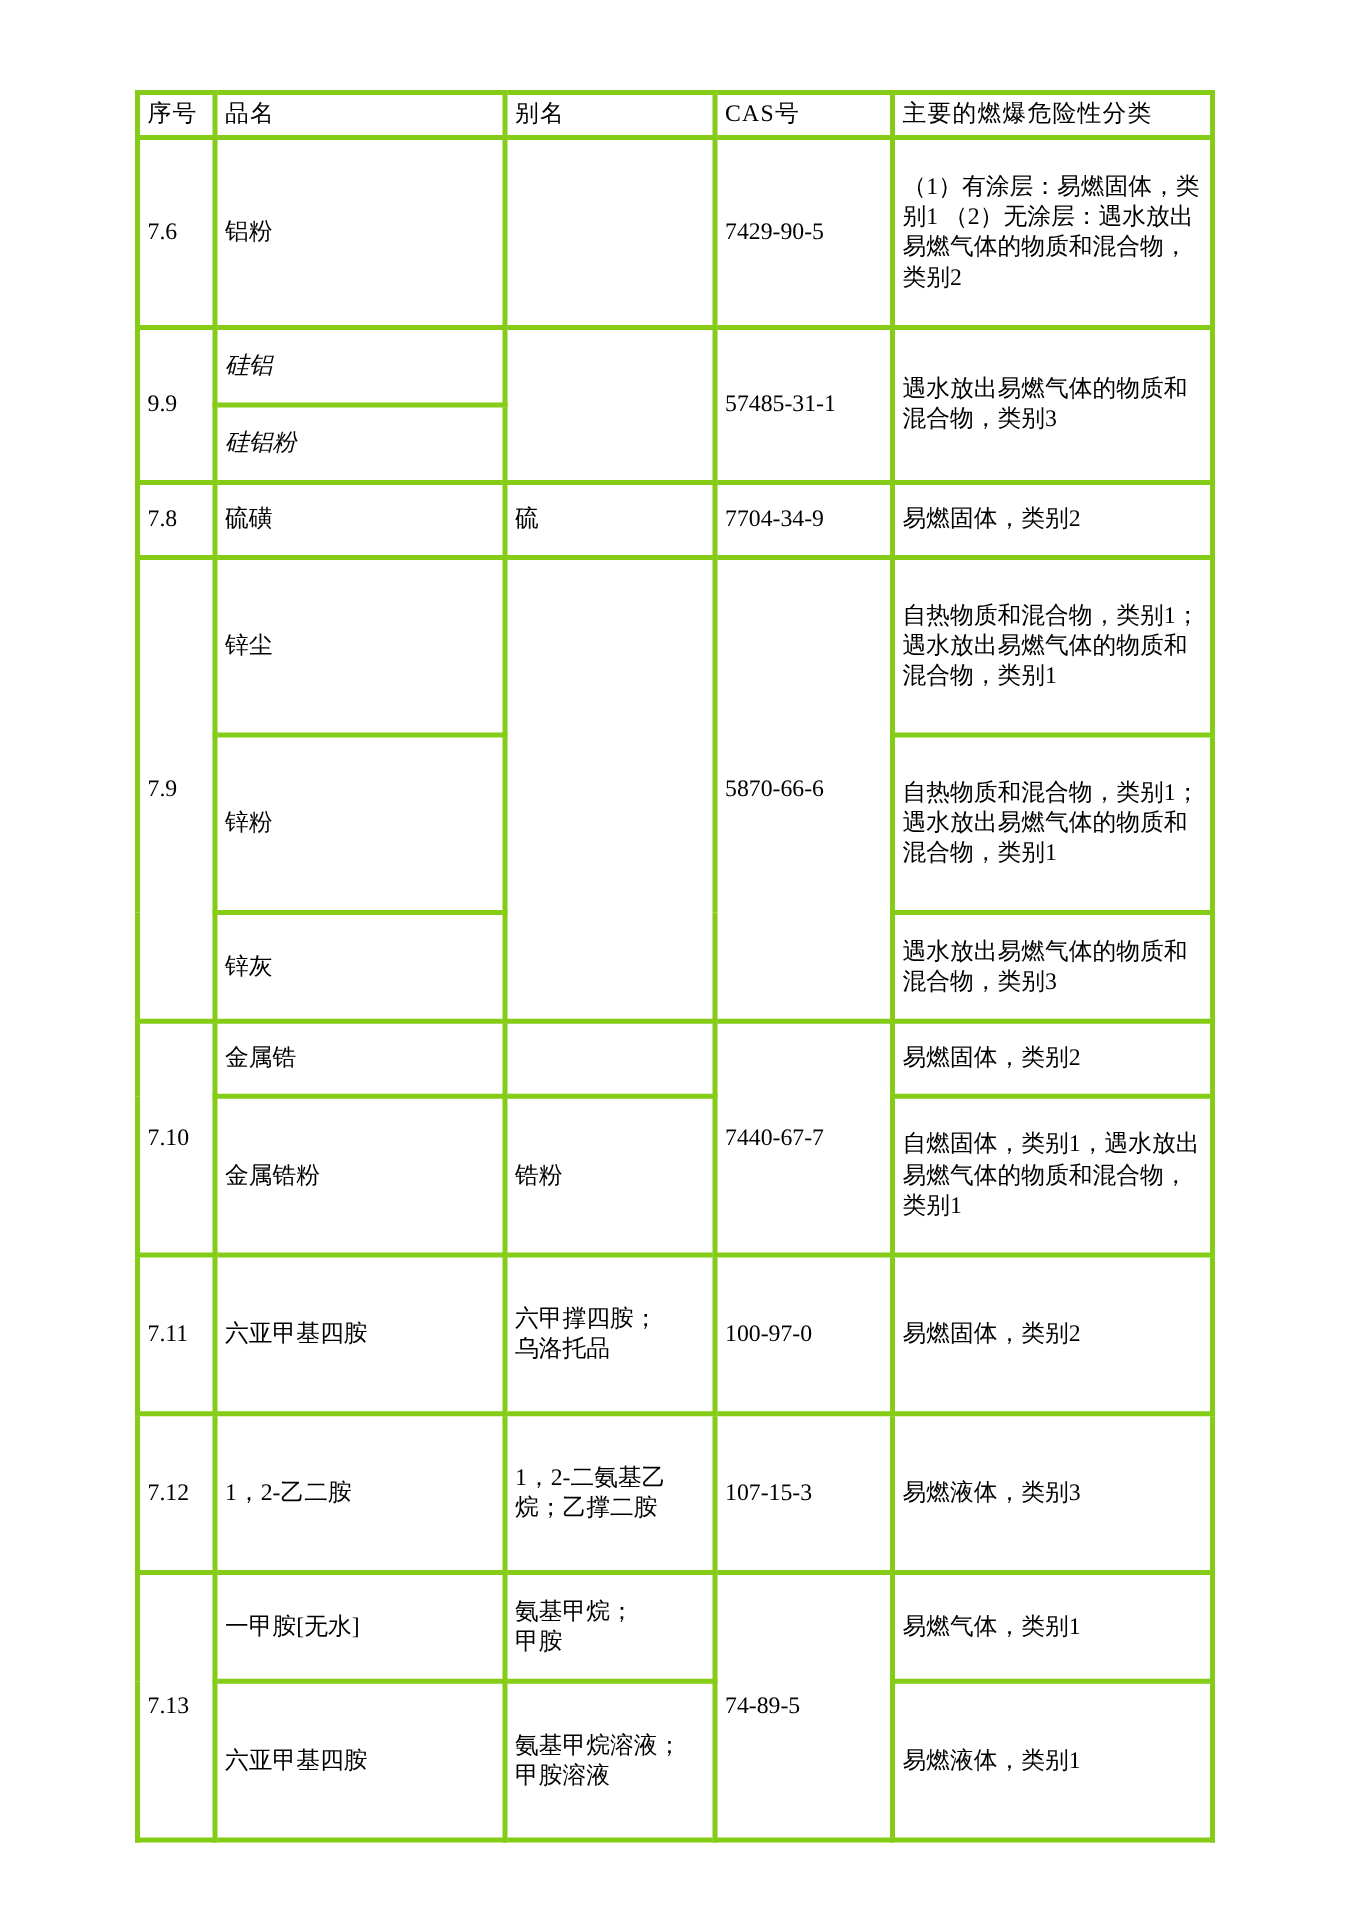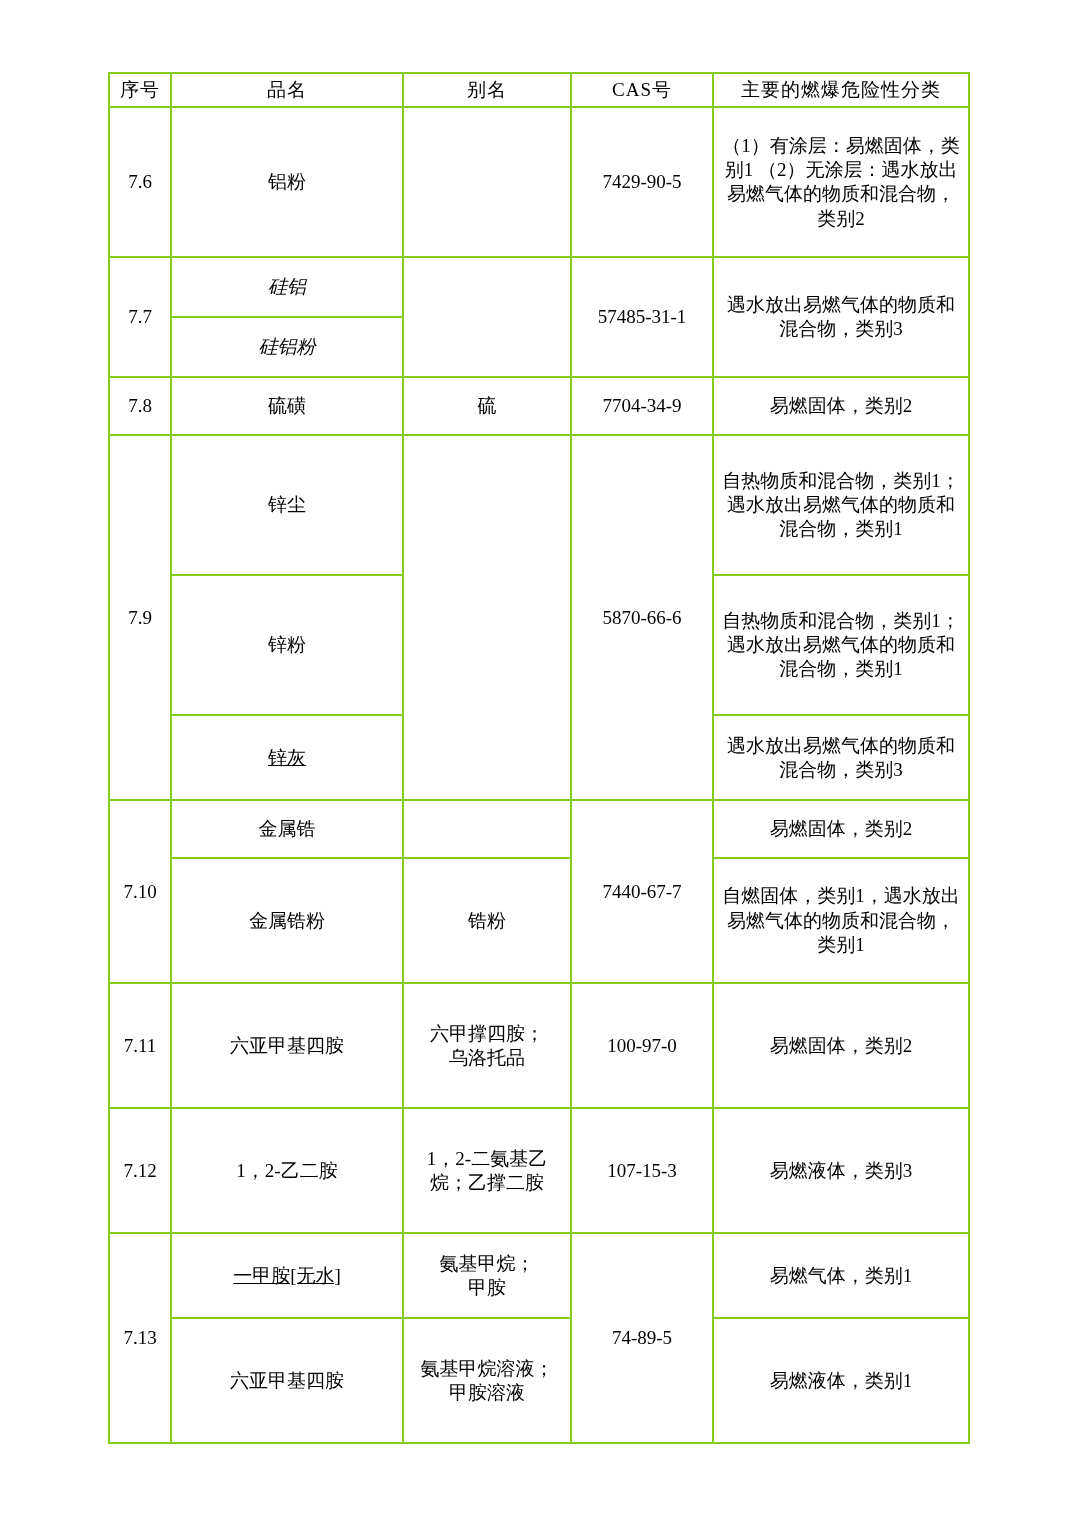--- a/index.html
+++ b/index.html
@@ -20,24 +20,24 @@
     box-sizing: border-box;
     padding: 72px 108px;
   }
   table.doc-table {
     border-collapse: collapse;
     width: 860px;
     margin: 0;
     table-layout: fixed;
   }
   table.doc-table td, table.doc-table th {
-    border: 2px solid #84cc16;
+    border: 4px solid #84cc16;
     padding: 4px 6px;
     vertical-align: middle;
-    text-align: center;
+    text-align: left;
     font-weight: normal;
     font-size: 19px;
     line-height: 1.28;
     font-family: "Liberation Serif", "DejaVu Serif", serif;
   }
   
   col.c-no    { width: 62px; }
   col.c-name  { width: 232px; }
   col.c-alias { width: 168px; }
   col.c-cas   { width: 142px; }
@@ -66,21 +66,21 @@
     font-size: 19px;
     word-break: break-all;
   }
   .name-cell { font-size: 20px; }
   .alias-cell { font-size: 19px; line-height: 1.3; }
   .tall-1 { height: 140px; margin-left: 24px; }
   .tall-2 { height: 50px; font-style: italic; }
   .tall-3 { height: 48px; }
   .tall-4 { height: 130px; }
   .tall-5 { height: 115px; }
-  .tall-6 { height: 75px; text-decoration: underline; }
+  .tall-6 { height: 75px; }
   .hdr-small { font-size: 21px; }
 </style>
 </head>
 <body>
 
 <div class="page">
   <table class="doc-table">
     <colgroup>
       <col class="c-no">
       <col class="c-name">
@@ -102,21 +102,21 @@
       <tr>
         <td class="no-cell tall-1">7.6</td>
         <td class="name-cell">铝粉</td>
         <td class="alias-cell"></td>
         <td class="cas">7429-90-5</td>
         <td class="tight">（1）有涂层：易燃固体，类别1
 （2）无涂层：遇水放出易燃气体的物质和混合物，类别2</td>
       </tr>
 
       <tr>
-        <td class="no-cell" rowspan="2">7.7</td>
+        <td class="no-cell" rowspan="2">9.9</td>
         <td class="name-cell tall-2">硅铝</td>
         <td class="alias-cell" rowspan="2"></td>
         <td class="cas" rowspan="2">57485-31-1</td>
         <td class="tight" rowspan="2">遇水放出易燃气体的物质和混合物，类别3</td>
       </tr>
       <tr>
         <td class="name-cell tall-2">硅铝粉</td>
       </tr>
 
       <tr>

